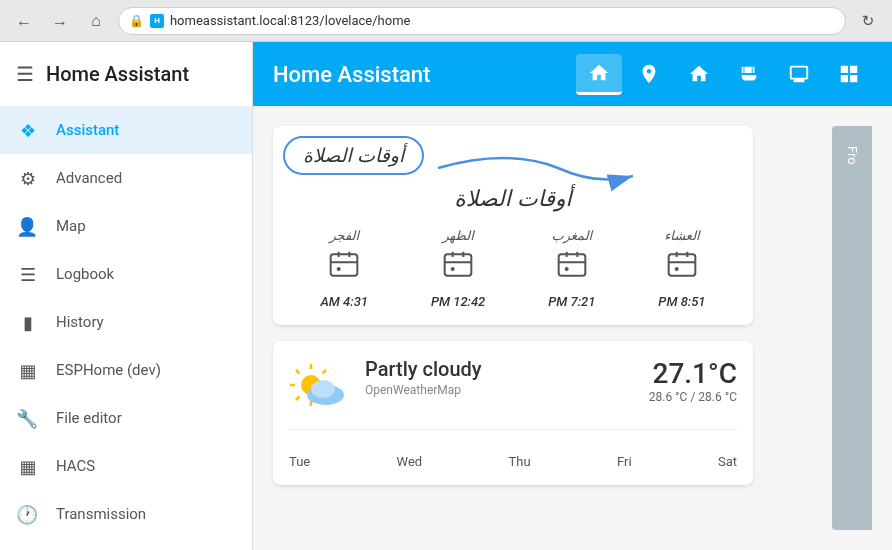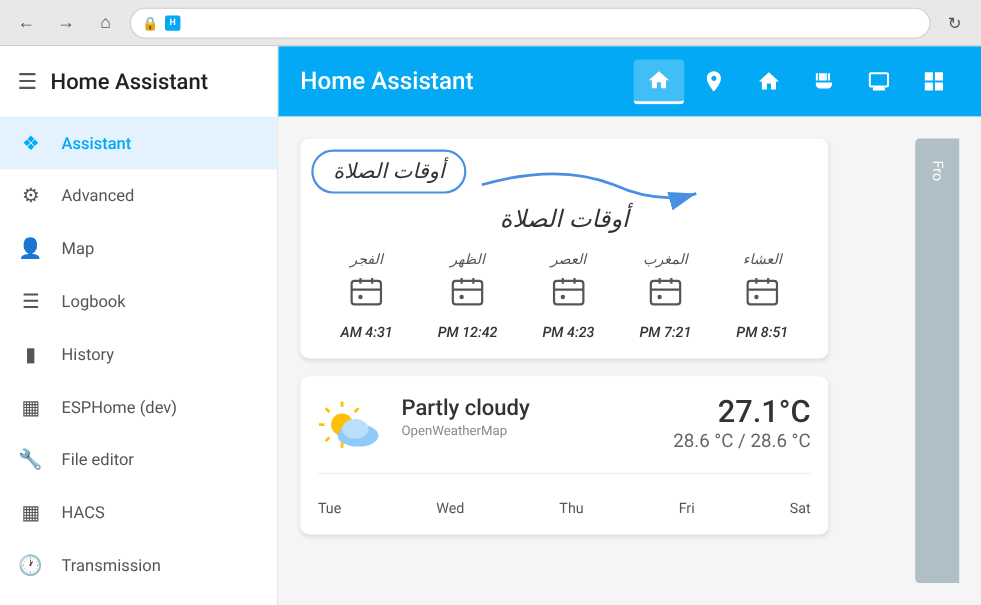--- a/index.html
+++ b/index.html
@@ -228,21 +228,21 @@
       display: flex;
       gap: 16px;
     }
     .weather-icon-container {
       width: 60px; height: 60px;
     }
     .weather-info { flex: 1; }
     .weather-condition { font-size: 20px; font-weight: 500; color: #333; }
     .weather-source { font-size: 12px; color: #888; margin-top: 2px; }
     .weather-temp { font-size: 28px; font-weight: 500; color: #333; }
-    .weather-range { font-size: 17px; color: #666; text-align: right; }
+    .weather-range { font-size: 12px; color: #666; text-align: right; }
     .weather-days {
       display: flex;
       justify-content: space-between;
       margin-top: 12px;
       padding-top: 24px;
       border-top: 1px solid #eee;
     }
     .weather-day { font-size: 13px; color: #555; }
 
     
@@ -262,20 +262,21 @@
 </head>
 <body>
 
 <div class="browser-chrome">
   <button class="nav-btn">←</button>
   <button class="nav-btn">→</button>
   <button class="nav-btn">⌂</button>
   <div class="address-bar">
     <span class="lock-icon">🔒</span>
     <span class="ha-favicon">H</span>
+    <span>homeassistant.local:8123/lovelace/home</span>
   </div>
   <button class="reload-btn">↻</button>
 </div>
 
 <div class="app-container">
 
   <nav class="sidebar">
     <div class="sidebar-header">
       <span class="menu-icon">☰</span>
       <span class="sidebar-title">Home Assistant</span>
@@ -398,31 +399,20 @@
               <span class="prayer-icon">
                 <svg width="32" height="32" viewBox="0 0 24 24">
                     <rect x="2" y="4" width="20" height="16" rx="2" fill="none" stroke="#555" stroke-width="1.5"></rect>
                     <path d="M8 2v4M16 2v4M2 10h20" stroke="#555" stroke-width="1.5"></path>
                     <circle cx="8" cy="15" r="1.5" fill="#555"></circle>
                   </svg>
               </span>
               <span class="prayer-time">7:21 PM</span>
             </div>
             <div class="prayer-time-item">
-              <span class="prayer-name">العصر</span>
-              <span class="prayer-icon">
-                <svg width="32" height="32" viewBox="0 0 24 24">
-                    <rect x="2" y="4" width="20" height="16" rx="2" fill="none" stroke="#555" stroke-width="1.5"></rect>
-                    <path d="M8 2v4M16 2v4M2 10h20" stroke="#555" stroke-width="1.5"></path>
-                    <circle cx="8" cy="15" r="1.5" fill="#555"></circle>
-                  </svg>
-              </span>
-              <span class="prayer-time">4:23 PM</span>
-            </div>
-            <div class="prayer-time-item">
               <span class="prayer-name">الظهر</span>
               <span class="prayer-icon">
                 <svg width="32" height="32" viewBox="0 0 24 24">
                     <rect x="2" y="4" width="20" height="16" rx="2" fill="none" stroke="#555" stroke-width="1.5"></rect>
                     <path d="M8 2v4M16 2v4M2 10h20" stroke="#555" stroke-width="1.5"></path>
                     <circle cx="8" cy="15" r="1.5" fill="#555"></circle>
                   </svg>
               </span>
               <span class="prayer-time">12:42 PM</span>
             </div>

